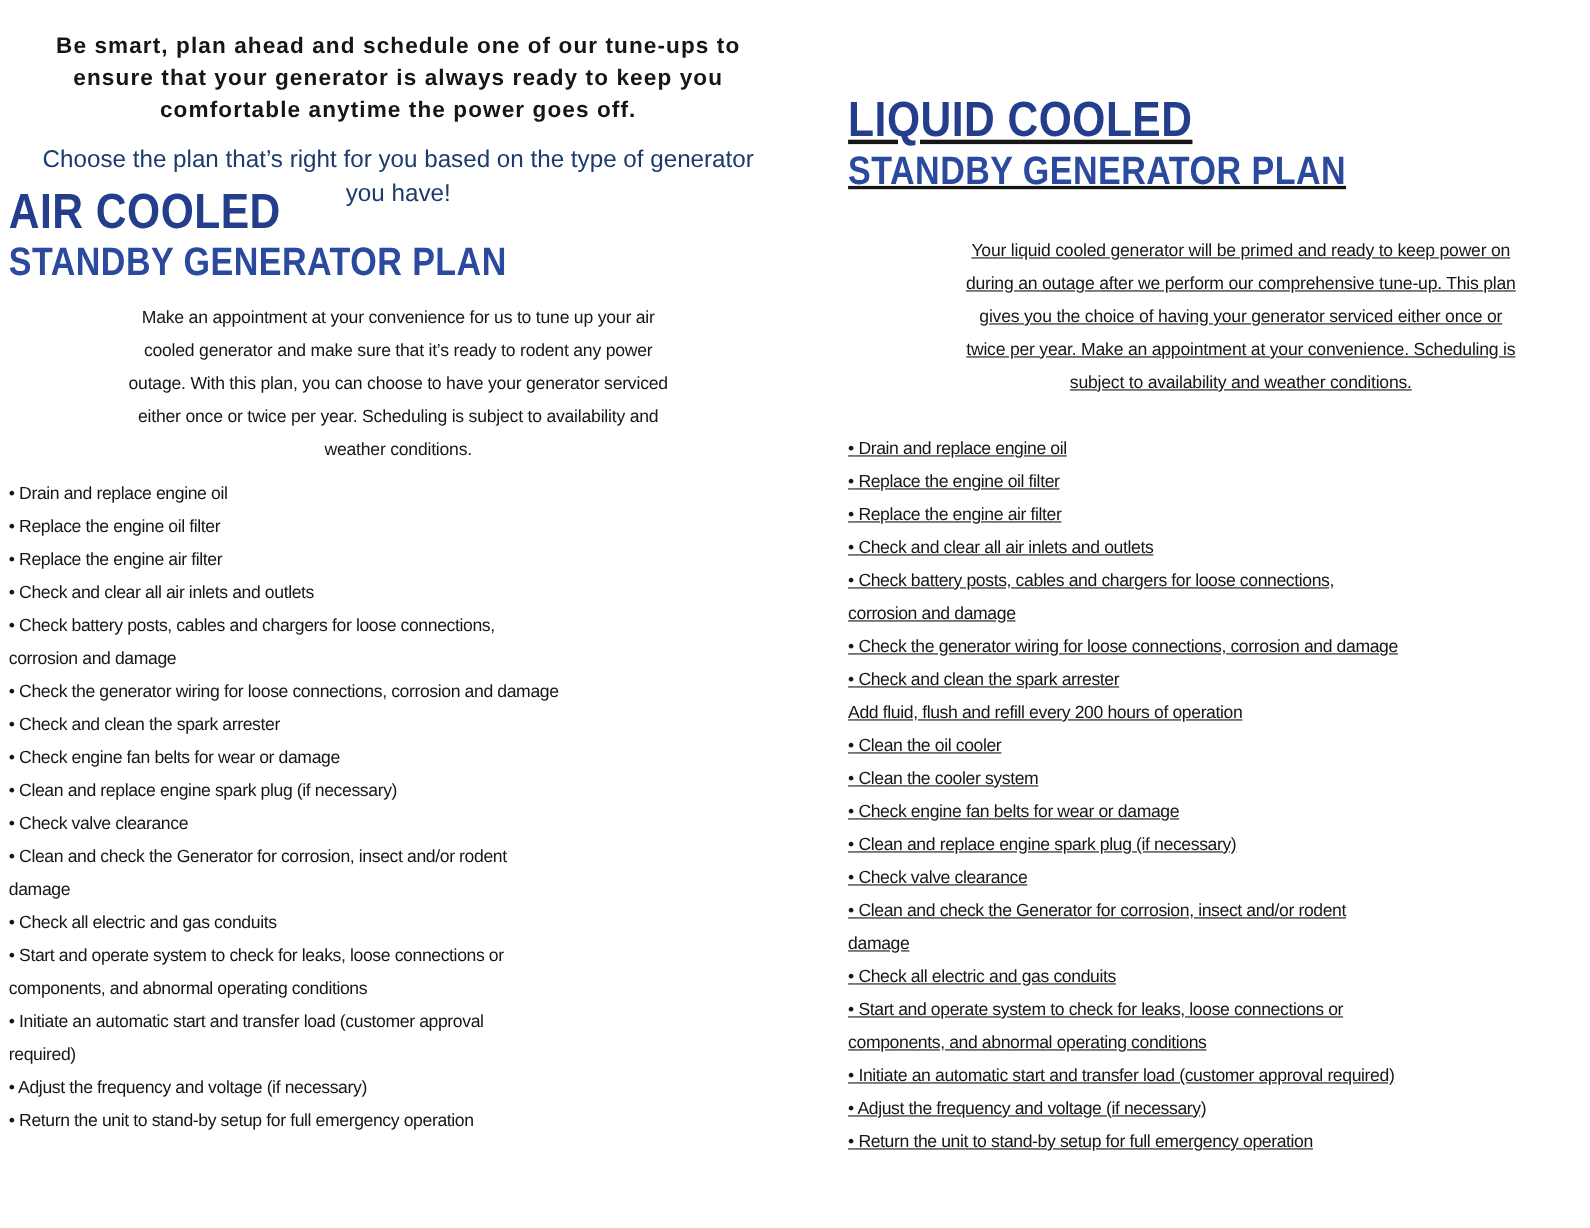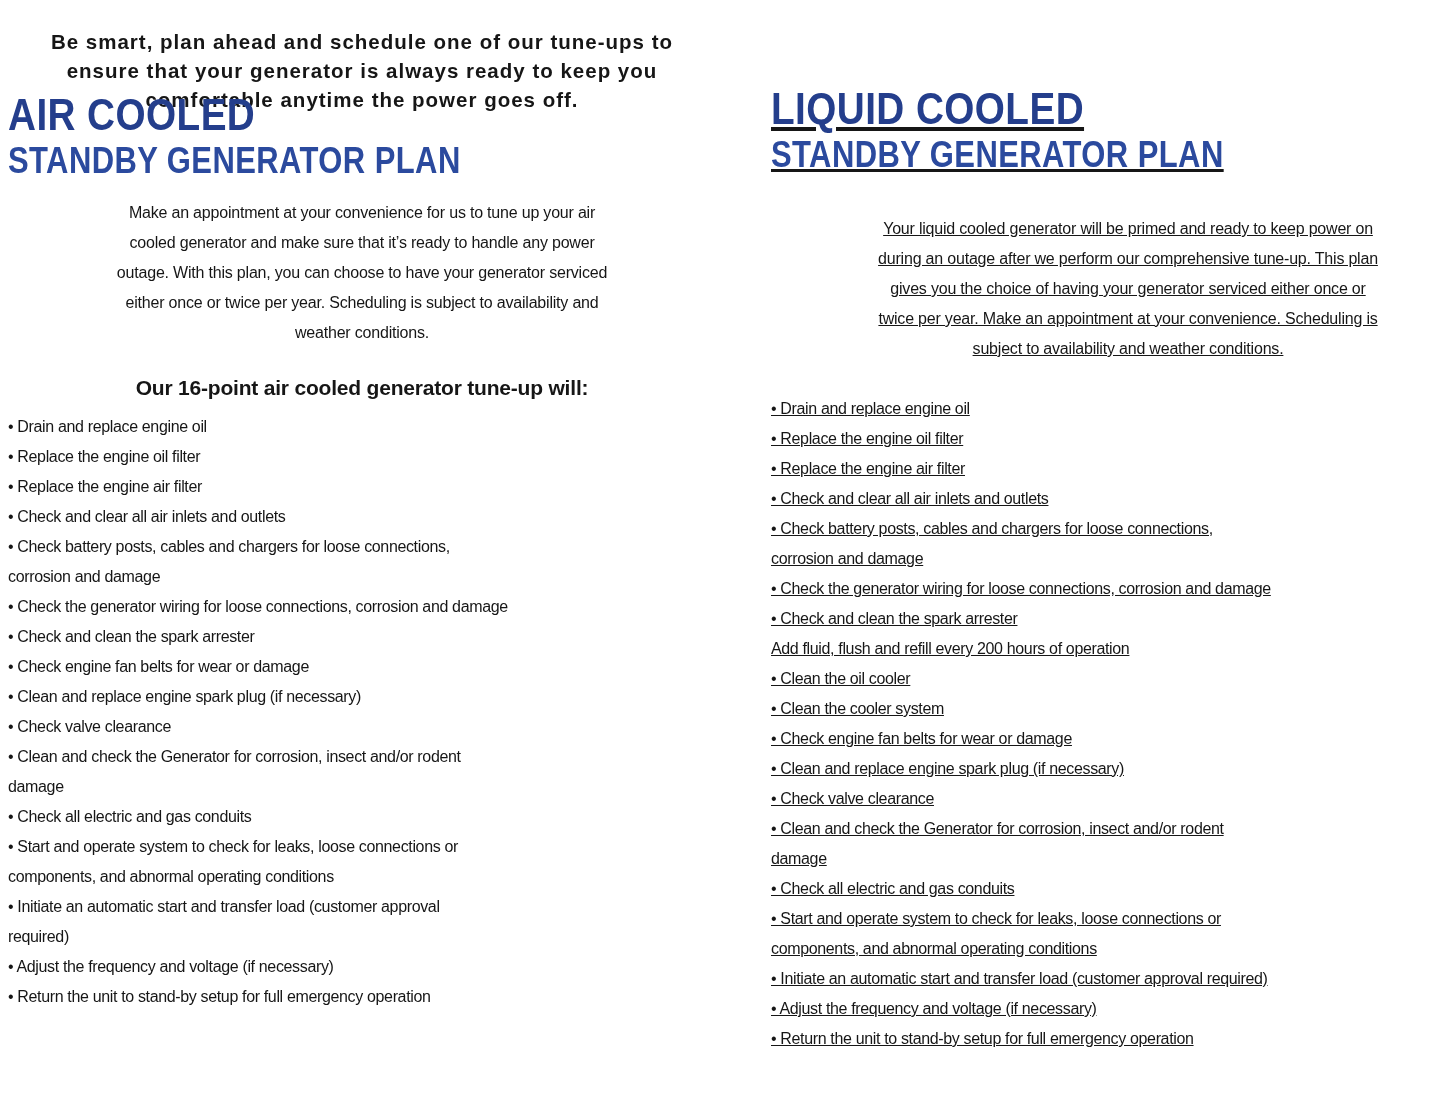--- a/index.html
+++ b/index.html
@@ -98,28 +98,29 @@
 </style>
 </head>
 <body>
 
 <div class="page">
 
   <section class="col col-left">
     <p class="intro">Be smart, plan ahead and schedule one of our tune-ups to
 ensure that your generator is always ready to keep you
 comfortable anytime the power goes off.</p>
+    <p class="choose">Choose the plan that’s right for you based on the type of generator
+you have!</p>
     <h1 class="title">AIR COOLED</h1>
     <h2 class="subtitle">STANDBY GENERATOR PLAN</h2>
     <p class="desc">Make an appointment at your convenience for us to tune up your air
-cooled generator and make sure that it’s ready to handle any power
+cooled generator and make sure that it’s ready to rodent any power
 outage. With this plan, you can choose to have your generator serviced
 either once or twice per year. Scheduling is subject to availability and
 weather conditions.</p>
-    <p class="list-heading">Our 16-point air cooled generator tune-up will:</p>
     <div class="bullets">• Drain and replace engine oil
 • Replace the engine oil filter
 • Replace the engine air filter
 • Check and clear all air inlets and outlets
 • Check battery posts, cables and chargers for loose connections,
 corrosion and damage
 • Check the generator wiring for loose connections, corrosion and damage
 • Check and clean the spark arrester
 • Check engine fan belts for wear or damage
 • Clean and replace engine spark plug (if necessary)

